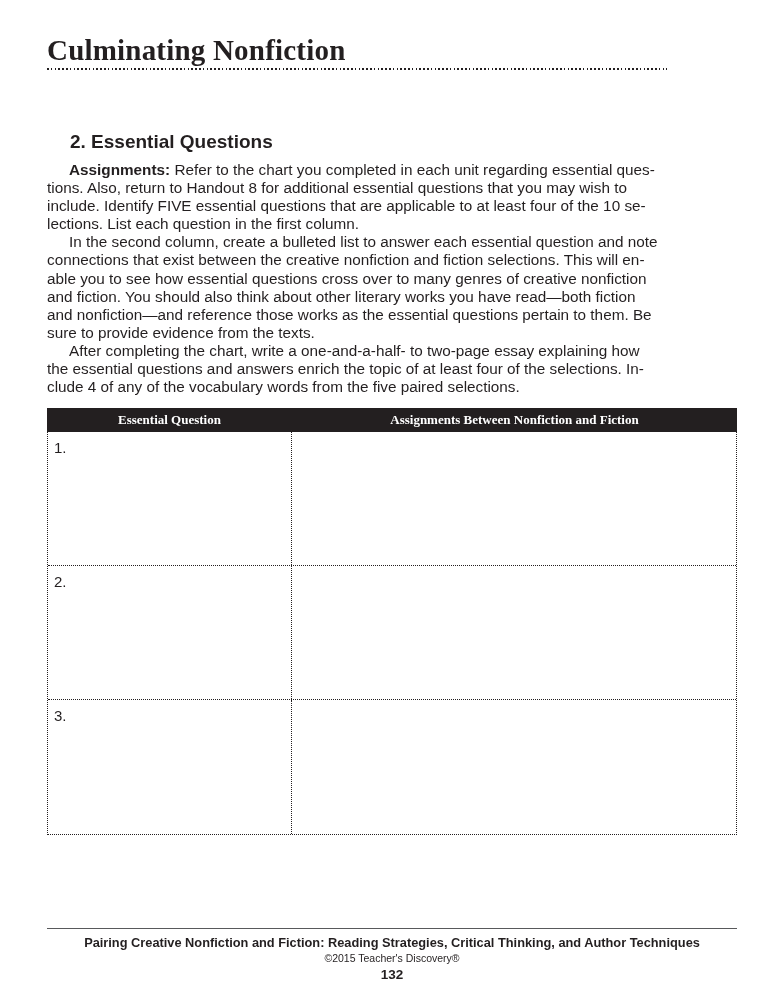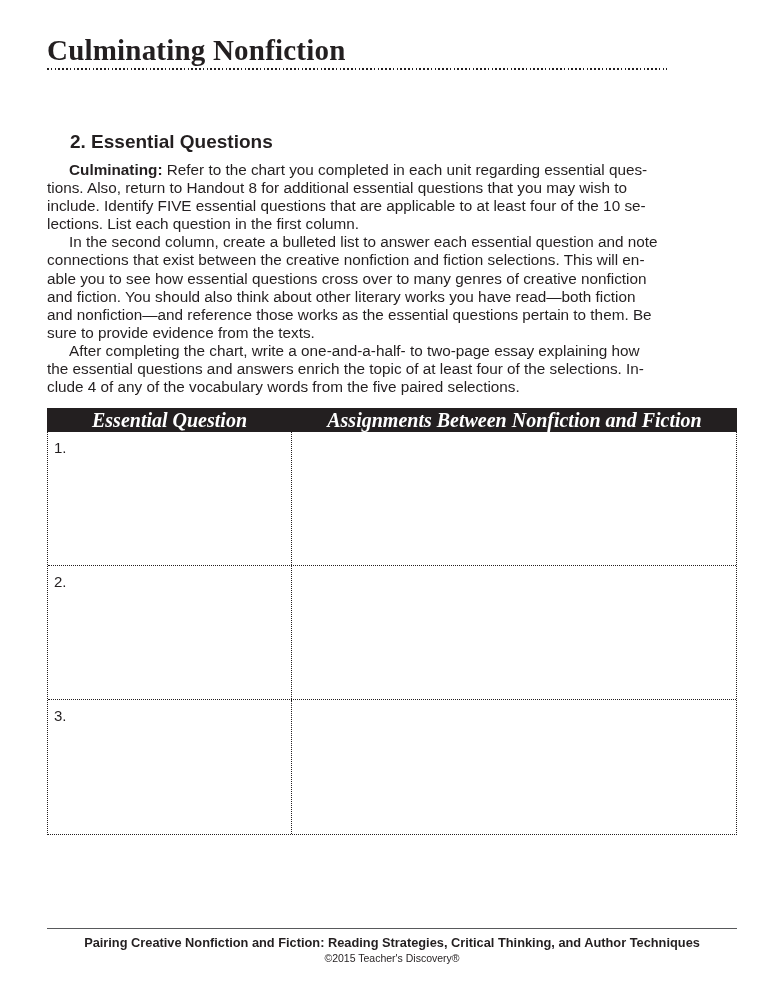--- a/index.html
+++ b/index.html
@@ -56,22 +56,21 @@
   
   .qtable { margin-top: 12px; width: 690px; }
   .thead {
     display: flex;
     height: 24px;
     align-items: center;
     background: #231f20;
     color: #ffffff;
     font-family: "Liberation Serif", serif;
     font-weight: 700;
-    font-size: 20px;
-    font-style: italic;
+    font-size: 13px;
   }
   .th1 { width: 245px; text-align: center; }
   .th2 { flex: 1; text-align: center; }
   .tbody {
     border: 1px dotted #231f20;
     border-top: none;
     box-sizing: border-box;
   }
   .trow {
     display: flex;
@@ -123,21 +122,21 @@
 
 <div class="page">
   <div class="content">
 
     <h1 class="doc-title">Culminating Nonfiction</h1>
     <div class="title-rule"></div>
 
     <h2 class="section-heading">2. Essential Questions</h2>
 
     <div class="paragraphs">
-      <p class="para"><b>Culminating:</b><span> Refer to the chart you completed in each unit regarding essential ques-
+      <p class="para"><b>Assignments:</b><span> Refer to the chart you completed in each unit regarding essential ques-
 tions. Also, return to Handout 8 for additional essential questions that you may wish to
 include. Identify FIVE essential questions that are applicable to at least four of the 10 se-
 lections. List each question in the first column.</span></p>
       <p class="para">In the second column, create a bulleted list to answer each essential question and note
 connections that exist between the creative nonfiction and fiction selections. This will en-
 able you to see how essential questions cross over to many genres of creative nonfiction
 and fiction. You should also think about other literary works you have read—both fiction
 and nonfiction—and reference those works as the essential questions pertain to them. Be
 sure to provide evidence from the texts.</p>
       <p class="para">After completing the chart, write a one-and-a-half- to two-page essay explaining how
@@ -165,14 +164,15 @@
         </div>
       </div>
     </div>
 
   </div>
 
   <div class="footer">
     <div class="footer-rule"></div>
     <div class="book-title">Pairing Creative Nonfiction and Fiction: Reading Strategies, Critical Thinking, and Author Techniques</div>
     <div class="copyright">©2015 Teacher's Discovery®</div>
+    <div class="page-number">132</div>
   </div>
 </div>
 
 </body></html>

